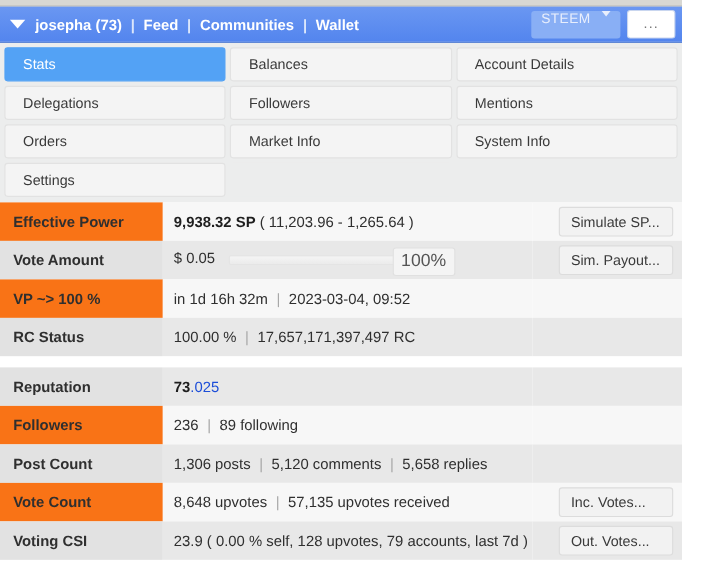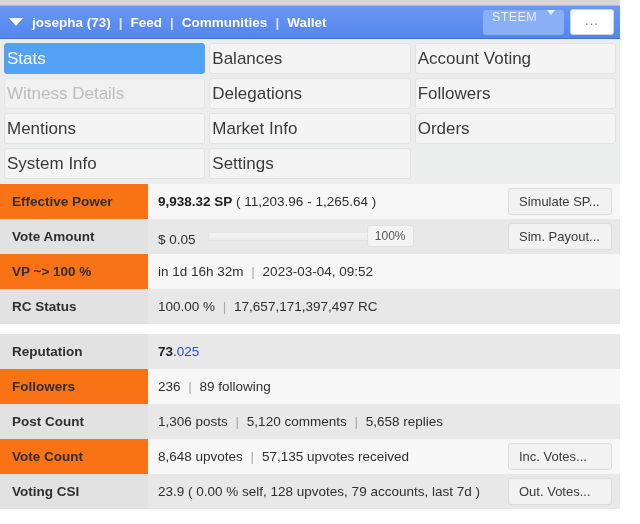--- a/index.html
+++ b/index.html
@@ -52,22 +52,22 @@
   
   .tabs{
     background:#eceded;padding:4px 4px 5px 4px;
     display:grid;grid-template-columns:1fr 1fr 1fr;
     gap:4px 4px;box-sizing:border-box;
   }
   .tab{
     height:31px;border-radius:3px;
     background:#f4f4f4;border:1px solid #e2e2e2;
     display:flex;align-items:center;
-    padding-left:2px;box-sizing:border-box;
-    font-size:17px;color:#3a3a3a;
+    padding-left:16px;box-sizing:border-box;
+    font-size:13px;color:#3a3a3a;
   }
   .tab.active{background:#53a2f5;border-color:#53a2f5;color:#ffffff;}
   .tab.disabled{color:#bdbdbd;background:#f1f1f1;border-color:#e6e6e6;}
   .tab.empty{background:#eceded;border-color:transparent;}
 
   
   .section{width:100%;border-collapse:collapse;table-layout:fixed;}
   .section td{
     height:35px;padding:0;vertical-align:middle;
     font-size:13.5px;color:#2f2f2f;
@@ -85,34 +85,34 @@
   .muted{color:#1d4ed8;}
   .pipe{color:#a8a8a8;padding:0 4px;}
 
   .act-btn{
     display:inline-block;background:#f2f2f2;border:1px solid #dcdcdc;
     border-radius:3px;font-size:13px;color:#3a3a3a;
     padding:5px 10px;min-width:104px;box-sizing:border-box;text-align:left;
   }
 
   
-  .vote-wrap{display:flex;align-items:flex-end;}
+  .vote-wrap{display:flex;align-items:flex-start;}
   .slider{
     position:relative;width:200px;height:20px;margin-left:12px;
     display:flex;align-items:center;
   }
   .slider .track{
     position:absolute;left:0;right:0;height:9px;border-radius:2px;
     background:linear-gradient(#f5f5f5,#ebebeb);border:1px solid #e4e4e4;
     box-sizing:border-box;
   }
   .slider .bubble{
     position:absolute;right:-6px;top:-2px;
     background:#f4f4f4;border:1px solid #e0e0e0;border-radius:3px;
-    font-size:12px;color:#555;padding:3px 7px;
+    font-size:16px;color:#555;padding:3px 7px;
   }
   .bottom-pad{height:14px;background:#ffffff;}
 </style>
 </head>
 <body>
 
 <div class="app">
 
   <div class="chrome-strip"></div>
 
@@ -130,27 +130,26 @@
     <div class="steem-sel">
       <span>STEEM</span>
       <span class="tri"></span>
     </div>
     <div class="more-btn">...</div>
   </div>
 
   <div class="tabs">
     <div class="tab active">Stats</div>
     <div class="tab">Balances</div>
-    <div class="tab">Account Voting</div>
-    <div class="tab disabled">Witness Details</div>
+    <div class="tab">Account Details</div>
     <div class="tab">Delegations</div>
     <div class="tab">Followers</div>
     <div class="tab">Mentions</div>
+    <div class="tab">Orders</div>
     <div class="tab">Market Info</div>
-    <div class="tab">Orders</div>
     <div class="tab">System Info</div>
     <div class="tab">Settings</div>
     <div class="tab empty"></div>
   </div>
 
   <table class="section">
     <tbody>
         <tr class="row-a">
       <td class="c-label">Effective Power</td>
       <td class="c-value">

